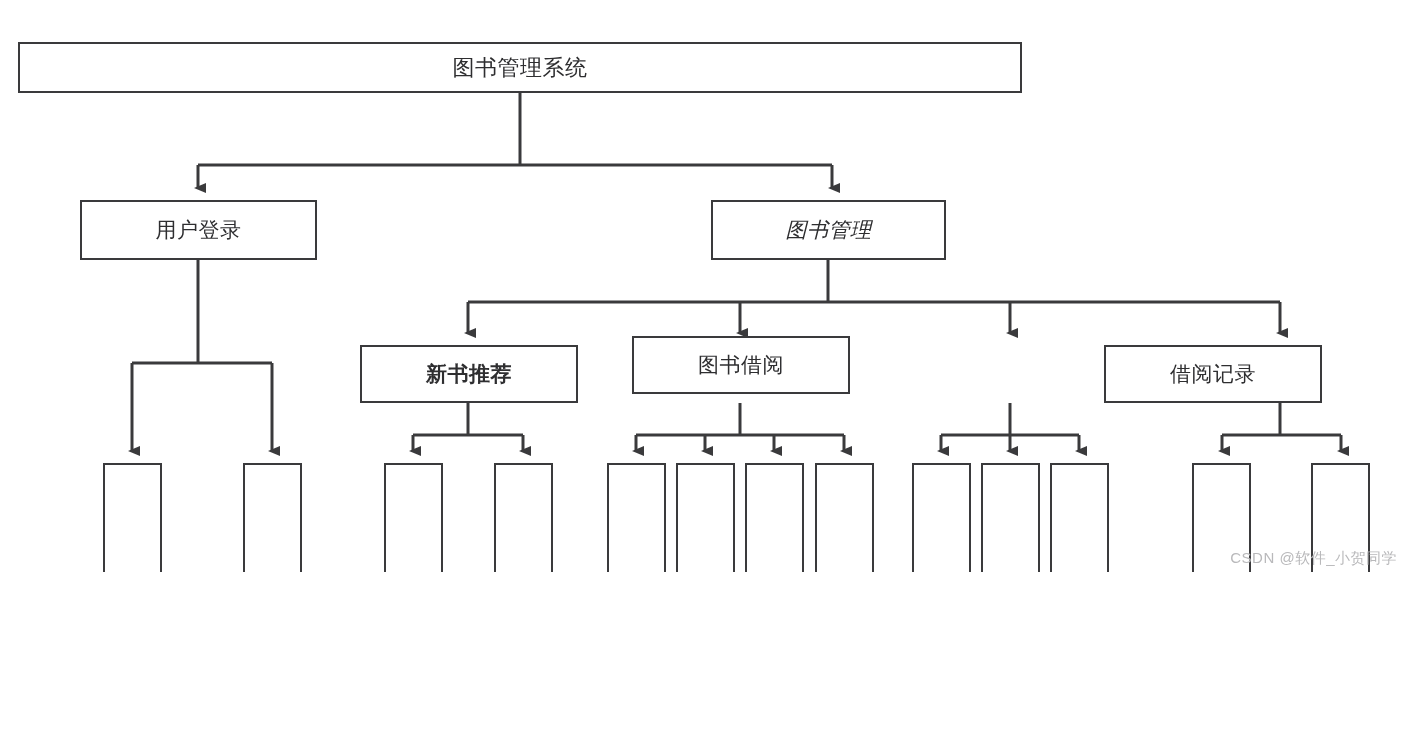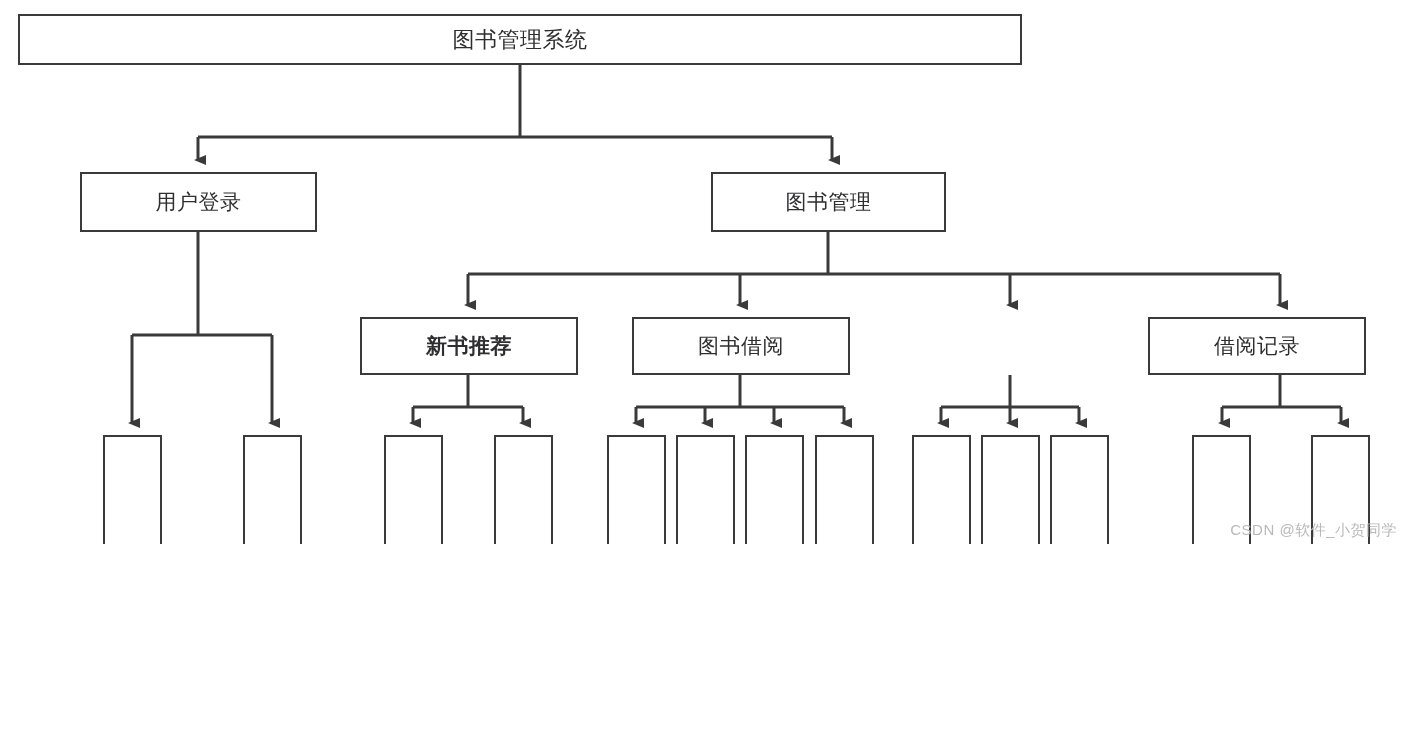--- a/index.html
+++ b/index.html
@@ -9,20 +9,21 @@
   }
   body {
     font-family: "Liberation Sans", "DejaVu Sans", sans-serif;
   }
   #canvas {
     position: relative;
     width: 1405px;
     height: 544px;
     background: #ffffff;
     overflow: hidden;
+    margin-top: 28px;
   }
   svg#wires {
     position: absolute;
     left: 0;
     top: 0;
     width: 1405px;
     height: 747px;
     pointer-events: none;
   }
   .node {
@@ -129,31 +130,31 @@
     </g>
   </svg>
 
   <div class="node root" style="left:18px; top:14px; width:1004px; height:51px;">
     <span class="lbl">图书管理系统</span>
   </div>
 
   <div class="node" style="left:80px; top:172px; width:237px; height:60px;">
     <span class="lbl">用户登录</span>
   </div>
-  <div class="node" style="left:711px; top:172px; width:235px; height:60px;">
+  <div class="node" style="left:711px; top:172px; width:235px; height:60px;font-style:italic;">
     <span class="lbl">图书管理</span>
   </div>
 
   <div class="node" style="left:360px; top:317px; width:218px; height:58px;font-weight:bold;">
     <span class="lbl">新书推荐</span>
   </div>
-  <div class="node" style="left:632px; top:317px; width:218px; height:58px;">
+  <div class="node" style="left:632px; top:308px; width:218px; height:58px;">
     <span class="lbl">图书借阅</span>
   </div>
-  <div class="node" style="left:1148px; top:317px; width:218px; height:58px;">
+  <div class="node" style="left:1104px; top:317px; width:218px; height:58px;">
     <span class="lbl">借阅记录</span>
   </div>
 
   <div class="leaf" style="left:103px; top:435px; width:59px; height:299px;">
     <span class="vlbl">用户登录</span>
   </div>
   <div class="leaf" style="left:243px; top:435px; width:59px; height:299px;">
     <span class="vlbl">注销登录</span>
   </div>
 

